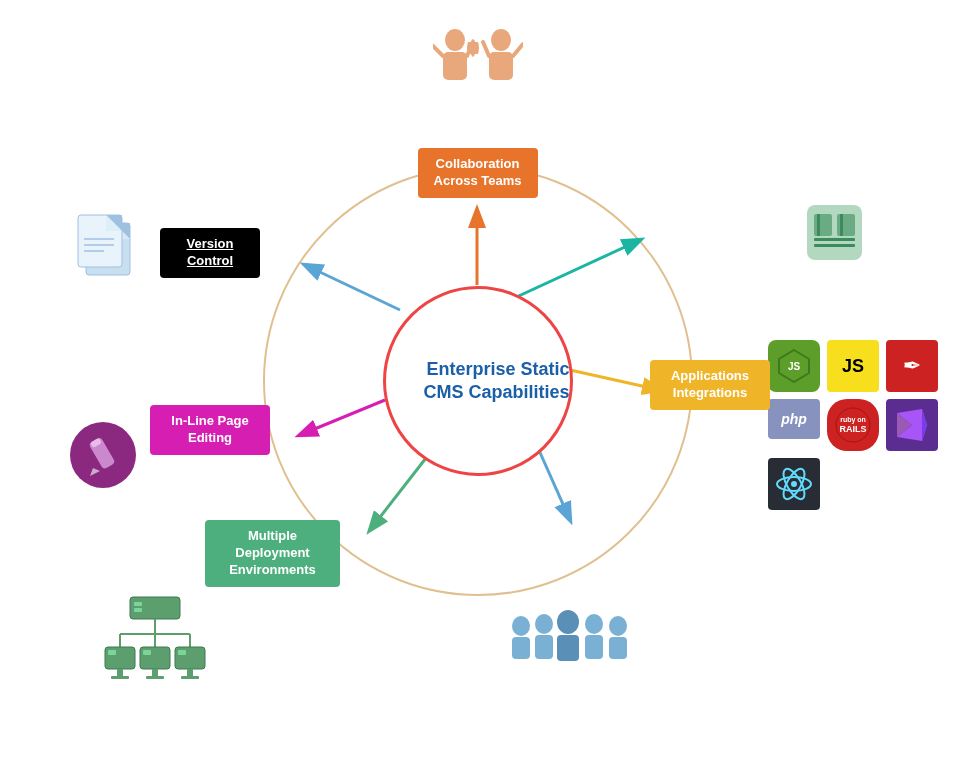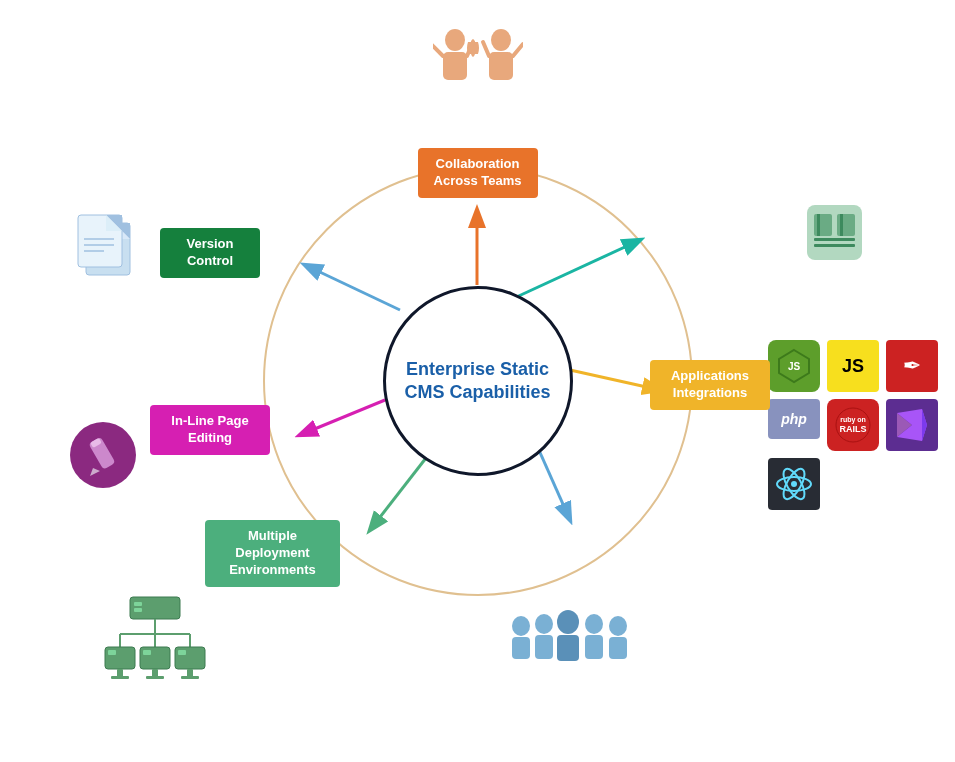--- a/index.html
+++ b/index.html
@@ -15,26 +15,26 @@
       width: 955px;
       height: 762px;
       position: relative;
     }
     
     .center-circle {
       position: absolute;
       width: 190px;
       height: 190px;
       border-radius: 50%;
-      border: 3px solid #0f172a;
+      border: 3px solid #ef4444;
       background: #ffffff;
       display: flex;
       align-items: center;
       justify-content: center;
-      text-align: center;
+      text-align: right;
       top: 50%;
       left: 50%;
       transform: translate(-50%, -50%);
       z-index: 10;
     }
     .center-circle-text {
       font-size: 18px;
       font-weight: bold;
       color: #1a5fa8;
       line-height: 1.3;
@@ -177,21 +177,21 @@
           <text x="18" y="22" text-anchor="middle" fill="white" font-size="10" font-weight="bold">JS</text>
         </svg>
     </div>
 
     <div style="width:52px;height:52px;background:#f7df1e;border-radius:4px;display:flex;align-items:center;justify-content:center;font-weight:bold;font-size:18px;color:#000;">JS</div>
 
     <div style="width:52px;height:52px;background:#cc2222;border-radius:4px;display:flex;align-items:center;justify-content:center;font-size:22px;color:#fff;">✒</div>
 
     <div style="width:52px;height:40px;background:#8892be;border-radius:4px;display:flex;align-items:center;justify-content:center;font-weight:bold;font-size:14px;color:#fff;font-style:italic;">php</div>
 
-    <div style="width:52px;height:52px;background:#cc2222;border-radius:8px;display:flex;flex-direction:column;align-items:center;justify-content:center;">
+    <div style="width:52px;height:52px;background:#cc2222;border-radius:20px;display:flex;flex-direction:column;align-items:center;justify-content:center;">
       <svg width="38" height="38" viewBox="0 0 38 38">
           <circle cx="19" cy="19" r="17" fill="#cc2222" stroke="#aa1111" stroke-width="1"></circle>
           <text x="19" y="16" text-anchor="middle" fill="white" font-size="7" font-weight="bold">ruby on</text>
           <text x="19" y="26" text-anchor="middle" fill="white" font-size="9" font-weight="bold">RAILS</text>
         </svg>
     </div>
 
     <div style="width:52px;height:52px;background:#5c2d91;border-radius:4px;display:flex;align-items:center;justify-content:center;">
       <svg width="36" height="36" viewBox="0 0 36 36">
           <polygon points="3,6 18,18 3,30" fill="#9b59b6"></polygon>
@@ -265,21 +265,21 @@
 
   <div style="position:absolute;top:420px;left:68px;width:70px;height:70px;z-index:8;">
     <svg viewBox="0 0 70 70" xmlns="http://www.w3.org/2000/svg">
       <circle cx="35" cy="35" r="33" fill="#8b2980"></circle>
       <rect x="28" y="18" width="14" height="30" rx="4" fill="#cc88cc" transform="rotate(-30 35 35)"></rect>
       <polygon points="25,48 22,56 32,51" fill="#ccaacc"></polygon>
       <rect x="30" y="18" width="10" height="6" rx="2" fill="#e8bbe8" transform="rotate(-30 35 35)"></rect>
     </svg>
   </div>
 
-  <div class="capability-box" style="background:#15803d; top:228px; left:160px; min-width:100px;">
+  <div class="capability-box" style="background:#000000; top:228px; left:160px; min-width:100px;text-decoration:underline;">
     <span>Version<br>Control</span>
   </div>
 
   <div style="position:absolute;top:205px;left:68px;width:80px;height:80px;z-index:8;">
     <svg viewBox="0 0 80 80" xmlns="http://www.w3.org/2000/svg">
 
       <rect x="18" y="18" width="44" height="52" rx="3" fill="#c8dff0" stroke="#a0c0e0" stroke-width="1"></rect>
       <polygon points="46,18 62,34 62,18" fill="#a0c0e0"></polygon>
       <polygon points="46,18 46,34 62,34" fill="#d8e8f8"></polygon>
 

